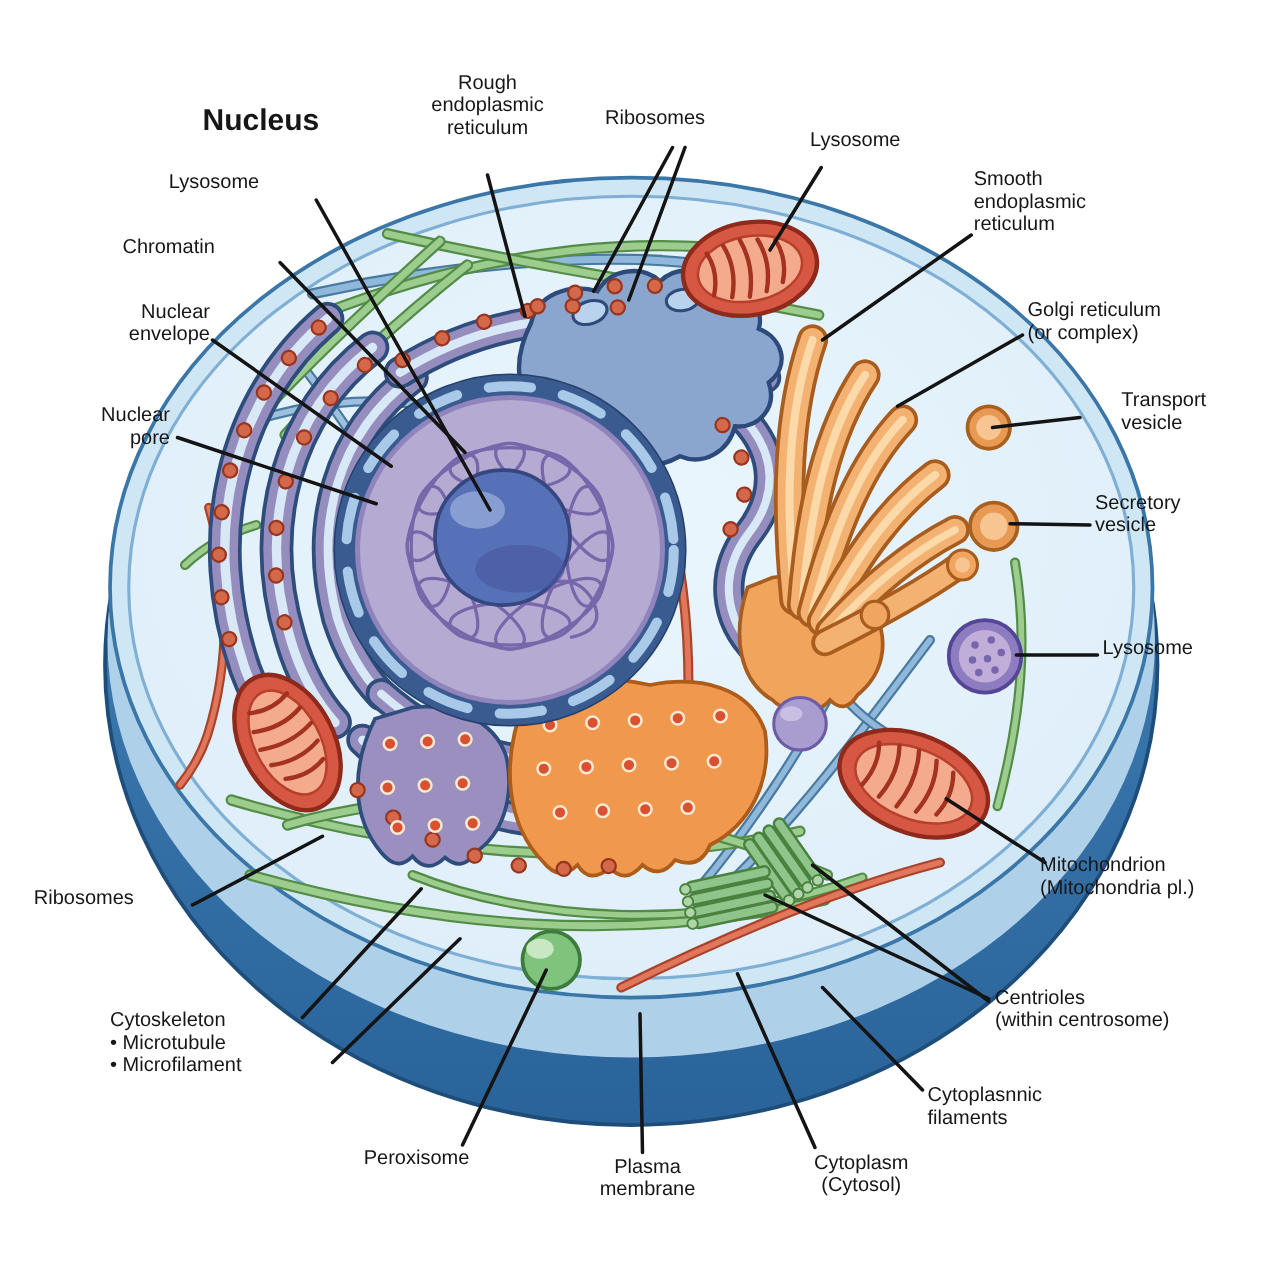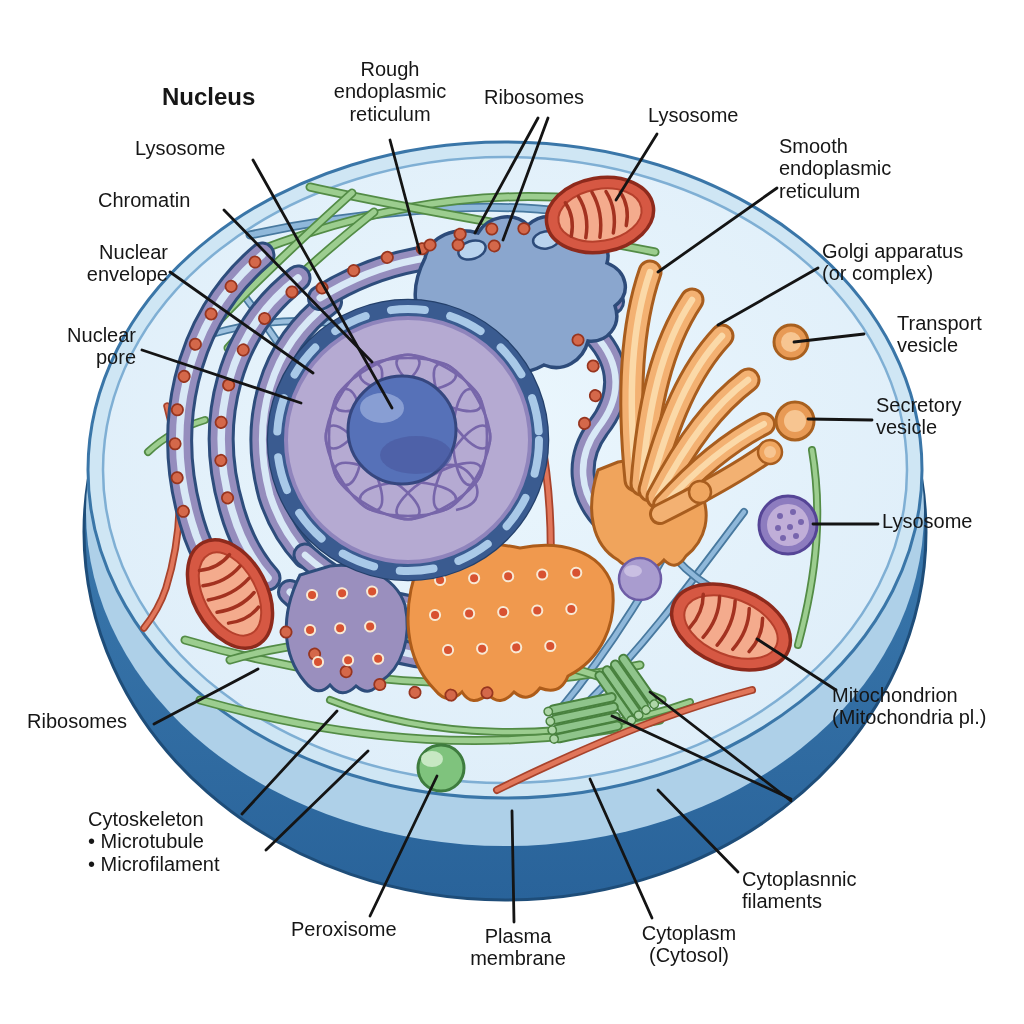--- a/index.html
+++ b/index.html
@@ -1,19 +1,19 @@
 <!DOCTYPE html>
 <html><head>
 <meta charset="utf-8">
 <style>
   html,body{margin:0;padding:0;background:#ffffff;}
   #stage{position:relative;width:1024px;height:1024px;background:#ffffff;overflow:hidden;
          font-family:"Liberation Sans","DejaVu Sans",sans-serif;}
   #cell-svg{position:absolute;left:0;top:0;}
-  .label{position:absolute;color:#161616;font-size:20px;line-height:1.12;
+  .label{position:absolute;color:#161616;font-size:16px;line-height:1.12;
          white-space:pre-line;letter-spacing:0px;}
   .label.bold{font-weight:700;font-size:24px;}
   .ta-r{text-align:right;}
   .ta-c{text-align:center;}
 </style>
 </head>
 <body>
 
 <div id="stage">
 
@@ -321,29 +321,31 @@
 <div class="label ta-r" style="left:20px;top:324px;width:116px;">Nuclear
 pore</div>
 <div class="label ta-c" style="left:300px;top:58px;width:180px;">Rough
 endoplasmic
 reticulum</div>
 <div class="label" style="left:484px;top:86px;">Ribosomes</div>
 <div class="label" style="left:648px;top:104px;">Lysosome</div>
 <div class="label" style="left:779px;top:135px;">Smooth
 endoplasmic
 reticulum</div>
-<div class="label" style="left:822px;top:240px;">Golgi apparatus
+<div class="label" style="left:822px;top:240px;">Golgi reticulum
 (or complex)</div>
 <div class="label" style="left:868px;top:312px;margin-left:29px;">Transport
 vesicle</div>
 <div class="label" style="left:876px;top:394px;">Secretory
 vesicle</div>
 <div class="label" style="left:882px;top:510px;">Lysosome</div>
 <div class="label" style="left:832px;top:684px;">Mitochondrion
 (Mitochondria pl.)</div>
+<div class="label" style="left:796px;top:790px;">Centrioles
+(within centrosome)</div>
 <div class="label" style="left:742px;top:868px;">Cytoplasnnic
 filaments</div>
 <div class="label ta-c" style="left:438px;top:925px;width:160px;">Plasma
 membrane</div>
 <div class="label ta-c" style="left:619px;top:922px;width:140px;">Cytoplasm
 (Cytosol)</div>
 <div class="label" style="left:291px;top:918px;">Peroxisome</div>
 <div class="label" style="left:88px;top:808px;">Cytoskeleton
 • Microtubule
 • Microfilament</div>

